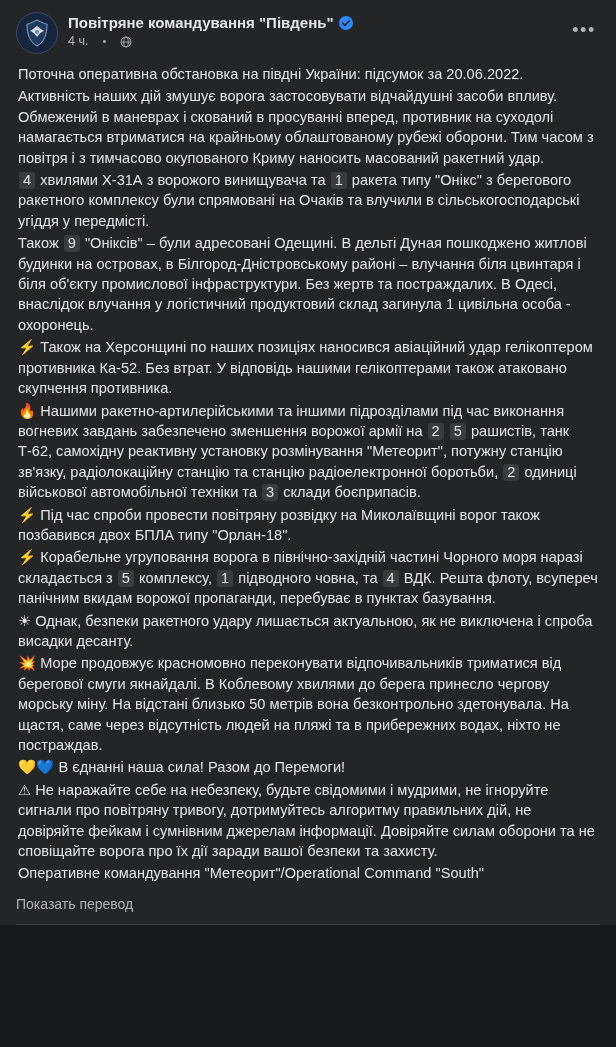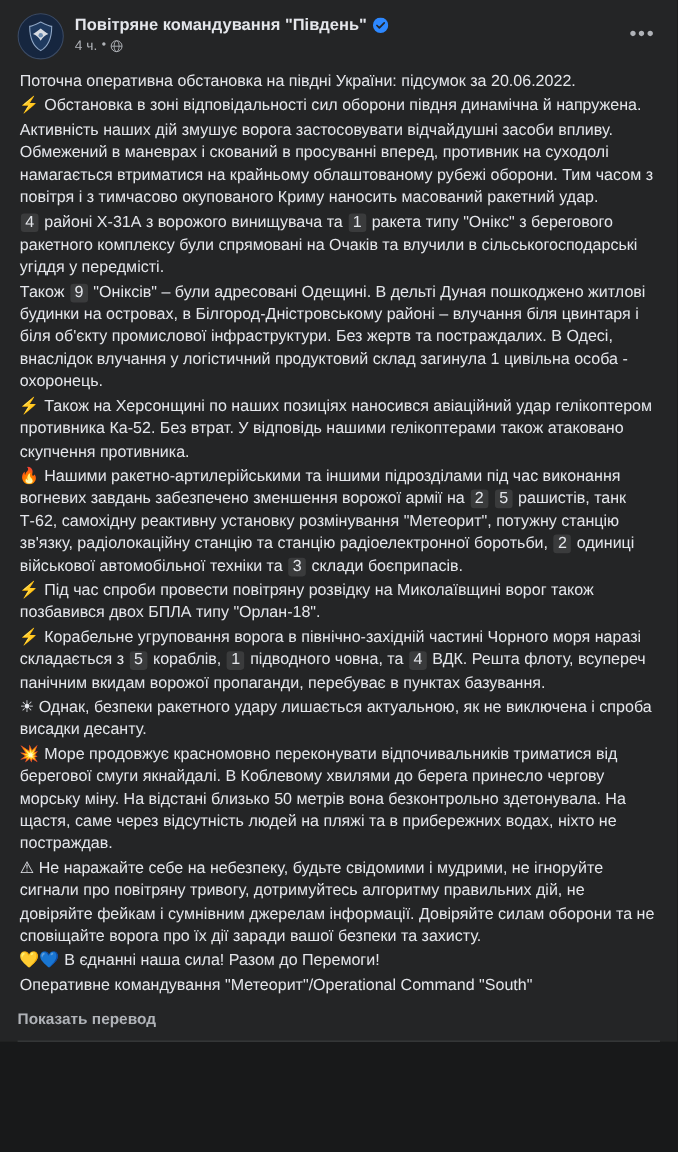--- a/index.html
+++ b/index.html
@@ -61,21 +61,21 @@
   }
   .verified {
     width: 14px;
     height: 14px;
     flex: 0 0 14px;
     display: block;
   }
   .meta-row {
     display: flex;
     align-items: center;
-    gap: 4px;
+    gap: 14px;
     margin-top: 2px;
     color: #b0b3b8;
     font-size: 12.5px;
     line-height: 15px;
   }
   .dot-sep {
     font-size: 11px;
     color: #b0b3b8;
     line-height: 15px;
   }
@@ -117,21 +117,21 @@
     padding: 0 4px;
     margin: 0 1px;
     color: #e4e6eb;
     display: inline-block;
     line-height: 17px;
   }
   .see-translation {
     padding: 10px 16px 4px 16px;
     font-size: 14px;
     color: #b0b3b8;
-    font-weight: bold;
+    font-weight: normal;
   }
   .divider {
     height: 1px;
     background: #3e4042;
     margin: 8px 16px 0 16px;
   }
 </style>
 </head>
 <body>
 
@@ -162,31 +162,30 @@
           <ellipse cx="8" cy="8" rx="3" ry="6.6" fill="none" stroke="#b0b3b8" stroke-width="1.1"></ellipse>
           <line x1="1.4" y1="8" x2="14.6" y2="8" stroke="#b0b3b8" stroke-width="1.1"></line>
         </svg>
       </div>
     </div>
     <div class="menu-btn">•••</div>
   </div>
 
   <div class="post-body">
       <p><span>Поточна оперативна обстановка на півдні України: підсумок за 20.06.2022.</span></p>
-      <p><span>⚡ Обстановка в зоні відповідальності сил оборони півдня динамічна й напружена.</span></p>
       <p><span>Активність наших дій змушує ворога застосовувати відчайдушні засоби впливу. Обмежений в маневрах і скований в просуванні вперед, противник на суходолі намагається втриматися на крайньому облаштованому рубежі оборони. Тим часом з повітря і з тимчасово окупованого Криму наносить масований ракетний удар.</span></p>
-      <p><span class="hl">4</span><span> районі Х-31А з ворожого винищувача та </span><span class="hl">1</span><span> ракета типу "Онікс" з берегового ракетного комплексу були спрямовані на Очаків та влучили в сільськогосподарські угіддя у передмісті.</span></p>
+      <p><span class="hl">4</span><span> хвилями Х-31А з ворожого винищувача та </span><span class="hl">1</span><span> ракета типу "Онікс" з берегового ракетного комплексу були спрямовані на Очаків та влучили в сільськогосподарські угіддя у передмісті.</span></p>
       <p><span>Також </span><span class="hl">9</span><span> "Оніксів" – були адресовані Одещині. В дельті Дуная пошкоджено житлові будинки на островах, в Білгород-Дністровському районі – влучання біля цвинтаря і біля об'єкту промислової інфраструктури. Без жертв та постраждалих. В Одесі, внаслідок влучання у логістичний продуктовий склад загинула 1 цивільна особа - охоронець.</span></p>
       <p><span>⚡ Також на Херсонщині по наших позиціях наносився авіаційний удар гелікоптером противника Ка-52. Без втрат. У відповідь нашими гелікоптерами також атаковано скупчення противника.</span></p>
       <p><span>🔥 Нашими ракетно-артилерійськими та іншими підрозділами під час виконання вогневих завдань забезпечено зменшення ворожої армії на </span><span class="hl">2</span><span> </span><span class="hl">5</span><span> рашистів, танк Т-62, самохідну реактивну установку розмінування "Метеорит", потужну станцію зв'язку, радіолокаційну станцію та станцію радіоелектронної боротьби, </span><span class="hl">2</span><span> одиниці військової автомобільної техніки та </span><span class="hl">3</span><span> склади боєприпасів.</span></p>
       <p><span>⚡ Під час спроби провести повітряну розвідку на Миколаївщині ворог також позбавився двох БПЛА типу "Орлан-18".</span></p>
-      <p><span>⚡ Корабельне угруповання ворога в північно-західній частині Чорного моря наразі складається з </span><span class="hl">5</span><span> кораблів, </span><span class="hl">1</span><span> підводного човна, та </span><span class="hl">4</span><span> ВДК. Решта флоту, всупереч панічним вкидам ворожої пропаганди, перебуває в пунктах базування.</span></p>
+      <p><span>⚡ Корабельне угруповання ворога в північно-західній частині Чорного моря наразі складається з </span><span class="hl">5</span><span> комплексу, </span><span class="hl">1</span><span> підводного човна, та </span><span class="hl">4</span><span> ВДК. Решта флоту, всупереч панічним вкидам ворожої пропаганди, перебуває в пунктах базування.</span></p>
       <p><span>☀ Однак, безпеки ракетного удару лишається актуальною, як не виключена і спроба висадки десанту.</span></p>
       <p><span>💥 Море продовжує красномовно переконувати відпочивальників триматися від берегової смуги якнайдалі. В Коблевому хвилями до берега принесло чергову морську міну. На відстані близько 50 метрів вона безконтрольно здетонувала. На щастя, саме через відсутність людей на пляжі та в прибережних водах, ніхто не постраждав.</span></p>
+      <p><span>💛💙 В єднанні наша сила! Разом до Перемоги!</span></p>
       <p><span>⚠ Не наражайте себе на небезпеку, будьте свідомими і мудрими, не ігноруйте сигнали про повітряну тривогу, дотримуйтесь алгоритму правильних дій, не довіряйте фейкам і сумнівним джерелам інформації. Довіряйте силам оборони та не сповіщайте ворога про їх дії заради вашої безпеки та захисту.</span></p>
-      <p><span>💛💙 В єднанні наша сила! Разом до Перемоги!</span></p>
       <p><span>Оперативне командування "Метеорит"/Operational Command "South"</span></p>
     </div>
 
   <div class="see-translation">Показать перевод</div>
   <div class="divider"></div>
 
 </div>
 
 </body></html>

